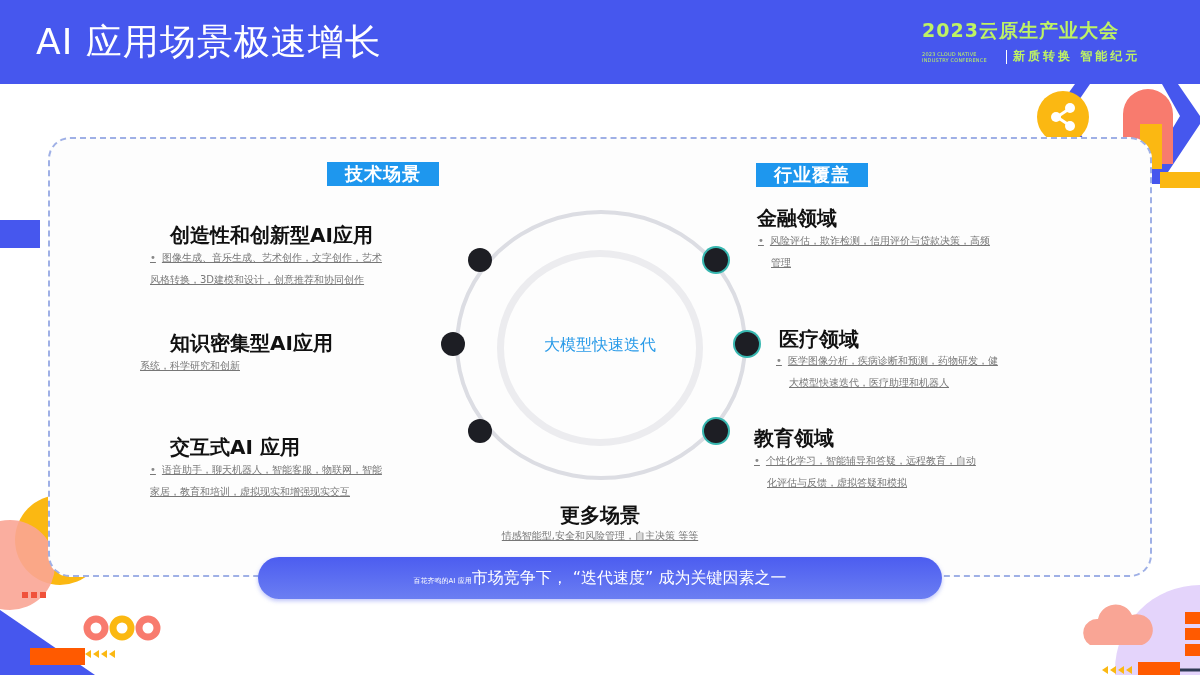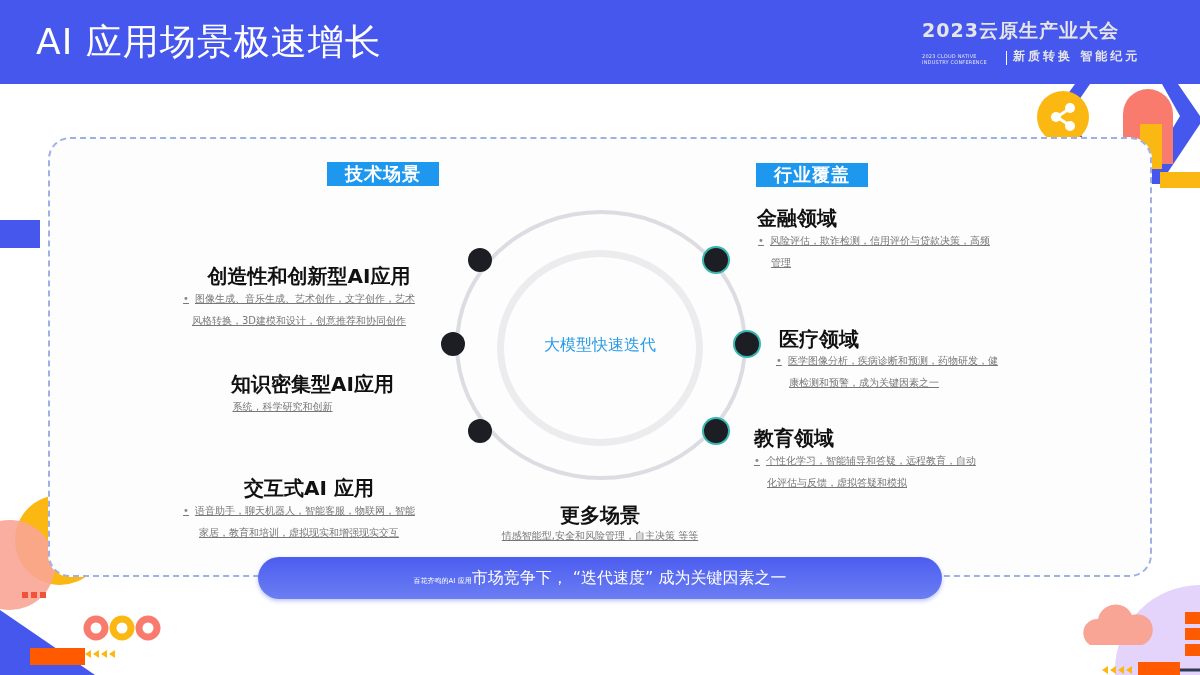--- a/index.html
+++ b/index.html
@@ -1,36 +1,36 @@
 <!DOCTYPE html>
 <html><head>
 <meta charset="utf-8">
 <style>
   * { box-sizing: border-box; margin: 0; padding: 0; }
   html, body { width: 1200px; height: 675px; overflow: hidden; background: #ffffff; }
   body { position: relative; font-family: "DejaVu Sans", "Liberation Sans", sans-serif; }
 
   .header { position: absolute; left: 0; top: 0; width: 1200px; height: 84px; background: #4657ee; }
   .header-title { position: absolute; left: 36px; top: 18px; font-size: 36px; color: #ffffff; letter-spacing: 1px; }
-  .brand { position: absolute; right: 38px; top: 18px; width: 240px; color: #e5e5e5; }
+  .brand { position: absolute; right: 38px; top: 18px; width: 240px; color: #bef264; }
   .brand-title { font-size: 19px; font-weight: bold; letter-spacing: 1px; }
-  .brand-row { display: flex; align-items: flex-end; margin-top: 4px; }
+  .brand-row { display: flex; align-items: center; margin-top: 4px; }
   .brand-en { font-size: 5px; line-height: 6px; width: 78px; letter-spacing: 0.2px; }
   .brand-sep { width: 1px; height: 14px; background: #fff; margin: 0 6px; }
   .brand-slogan { font-size: 12px; font-weight: bold; letter-spacing: 3px; }
 
   .card { position: absolute; left: 48px; top: 137px; width: 1104px; height: 440px;
           border: 2px dashed #9fb0e6; border-radius: 22px; background: #fdfdfd; }
 
   .tag { position: absolute; height: 24px; padding: 0 18px; background: #1e97ee; color: #fff;
          font-size: 18px; font-weight: bold; line-height: 24px; letter-spacing: 1px; }
 
   .item-title { position: absolute; font-size: 20px; font-weight: bold; color: #111; }
   .item-desc { position: absolute; font-size: 10px; color: #777; line-height: 22px; text-decoration: underline; }
-  .left .item-title, .left .item-desc { text-align: center; margin-top: 41px; }
+  .left .item-title, .left .item-desc { text-align: left; }
   .bullet { color: #888; margin-right: 6px; }
 
   .ring-outer { position: absolute; left: 455px; top: 210px; width: 292px; height: 270px;
                 border: 4px solid #dcdde3; border-radius: 50%; }
   .ring-inner { position: absolute; left: 497px; top: 250px; width: 206px; height: 196px;
                 border: 7px solid #ececef; border-radius: 50%; }
   .center-text { position: absolute; left: 500px; top: 335px; width: 200px; text-align: center;
                  font-size: 16px; font-weight: normal; color: #2a9be8; }
   .dot { position: absolute; width: 24px; height: 24px; border-radius: 50%; background: #1d1e24; }
   .dot.teal { box-shadow: 0 0 0 2px #37b7b0; }
@@ -150,21 +150,21 @@
 
   <div class="item-title" style="left:757px;top:205px">金融领域</div>
   <div class="item-desc" style="left:758px;top:230px;width:280px">
     <div><span class="bullet">•</span><span>风险评估，欺诈检测，信用评价与贷款决策，高频</span></div>
     <div style="padding-left:13px">管理</div>
   </div>
 
   <div class="item-title" style="left:779px;top:326px">医疗领域</div>
   <div class="item-desc" style="left:776px;top:350px;width:270px">
     <div><span class="bullet">•</span><span>医学图像分析，疾病诊断和预测，药物研发，健</span></div>
-    <div style="padding-left:13px">康检测和预警，成为关键因素之一</div>
+    <div style="padding-left:13px">大模型快速迭代，医疗助理和机器人</div>
   </div>
 
   <div class="item-title" style="left:754px;top:425px">教育领域</div>
   <div class="item-desc" style="left:754px;top:450px;width:270px">
     <div><span class="bullet">•</span><span>个性化学习，智能辅导和答疑，远程教育，自动</span></div>
     <div style="padding-left:13px">化评估与反馈，虚拟答疑和模拟</div>
   </div>
 </div>
 
 <div class="item-title" style="left:500px;top:502px;width:200px;text-align:center">更多场景</div>

